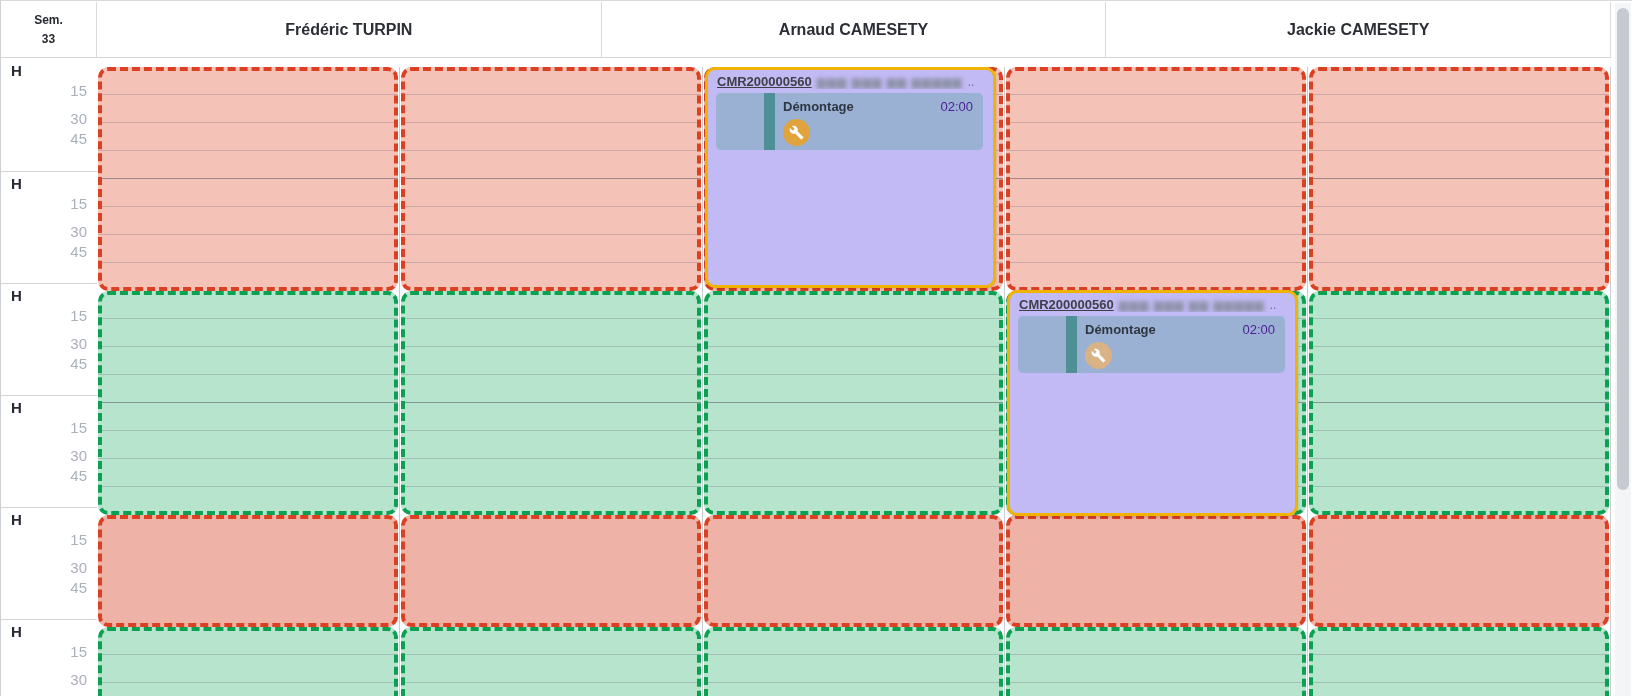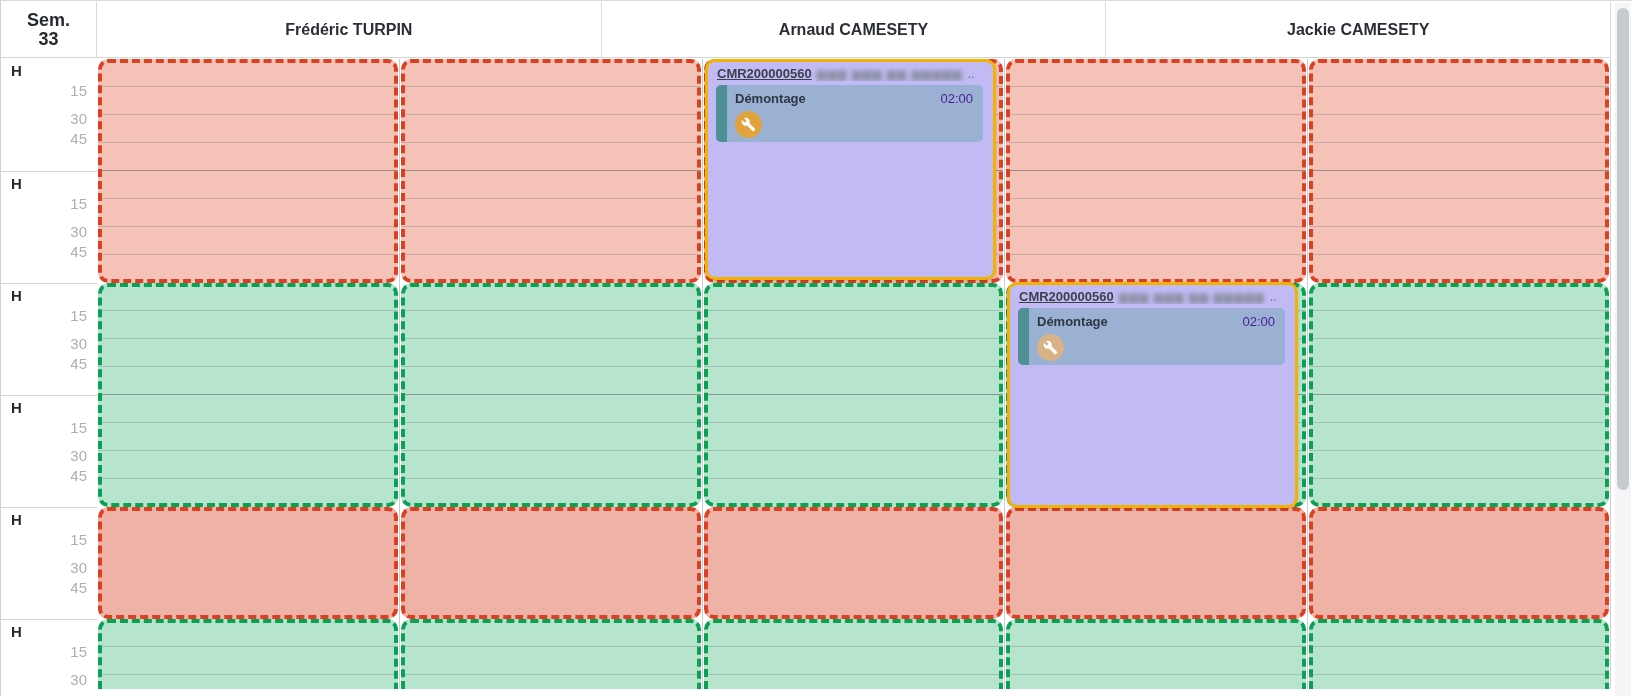--- a/index.html
+++ b/index.html
@@ -6,35 +6,35 @@
   html,body { background:#fff; }
   .app {
     position:relative; width:1632px; height:696px; overflow:hidden;
     background:#fff; font-family:"Liberation Sans", sans-serif;
     border-top:1px solid #d8dadc; border-left:1px solid #cdd0d4;
   }
   
   .header-row { position:absolute; left:0; top:1px; width:1610px; height:56px;
     display:flex; border-bottom:1px solid #d3d5d8; background:#fff; }
   .week-cell { width:96px; height:100%; text-align:center; padding-top:9px;
-    font-size:18px; font-weight:bold; color:#262a31; line-height:19px;
+    font-size:12px; font-weight:bold; color:#262a31; line-height:19px;
     border-right:1px solid #d8dadd; }
   .res-cell { flex:1; height:100%; display:flex; align-items:center; justify-content:center;
     font-size:16px; font-weight:bold; color:#2b2e35; border-right:1px solid #d8dadd;
     cursor:pointer; }
   
   .body { position:absolute; left:0; top:58px; width:1610px; height:630px; }
   .time-col { position:absolute; left:0; top:0; width:96px; height:630px; overflow:hidden;
     background:#fff; }
   .hour-block { position:relative; width:96px; height:112px; }
   .hour-block + .hour-block { border-top:1px solid #d2d4d8; }
   .hour-h { padding:3px 0 0 10px; font-size:15px; font-weight:bold; color:#262b33; }
   .hour-m { position:absolute; right:10px; font-size:15px; line-height:20px; color:#a9b0bc; }
   .m1 { top:22px; } .m2 { top:50px; } .m3 { top:70px; }
-  .grid { position:absolute; left:96px; top:0; width:1514px; height:630px;
+  .grid { position:absolute; left:96px; top:8px; width:1514px; height:630px;
     overflow:hidden; display:flex; }
   .col { flex:1; position:relative; border-right:1px solid #caccd0; }
   
   .zone { position:absolute; left:1px; right:1px; border:4px dashed; border-radius:10px; }
   .zone.lines { background-image:
       repeating-linear-gradient(to bottom, transparent 0, transparent 23px,
         rgba(100,100,110,0.28) 23px, rgba(100,100,110,0.28) 24px, transparent 24px, transparent 28px),
       repeating-linear-gradient(to bottom, transparent 0, transparent 107px,
         rgba(80,80,90,0.40) 107px, rgba(80,80,90,0.40) 108px, transparent 108px, transparent 112px); }
   .zone.red   { border-color:#dc4023; background-color:rgba(224,80,50,0.35); }
@@ -48,21 +48,21 @@
   .card { position:absolute; z-index:5; background:#c2baf5; border:3px solid #f1b300;
     border-radius:10px; box-shadow:0 1px 3px rgba(0,0,0,0.18); overflow:hidden; cursor:pointer; }
   .card1 { left:608px; top:0;     width:291px; height:221px; }
   .card2 { left:910px; top:223px; width:291px; height:226px; }
   .card-head { display:flex; align-items:baseline; gap:5px; padding:4px 8px 0 9px;
     white-space:nowrap; overflow:hidden; }
   .ref { font-size:13px; font-weight:bold; color:#3e4048; text-decoration:underline; }
   .masked { font-size:12px; color:#8f93ab; filter:blur(2.2px); letter-spacing:1px; }
   .ell { font-size:12px; color:#6d7183; }
   .task { display:flex; margin:4px 10px 0 8px; height:57px; background:#9ab1d4;
-    border-radius:5px; overflow:hidden; }
+    border-radius:5px; overflow:hidden;padding-left:48px; }
   .task-bar { width:11px; background:#4f9097; flex:none; }
   .task-main { flex:1; position:relative; }
   .task-row { display:flex; justify-content:space-between; padding:6px 10px 0 8px; }
   .task-name { font-size:13px; font-weight:bold; color:#2e3642; }
   .task-dur { font-size:13px; color:#4c1d95; }
   .task-icon { position:absolute; left:8px; top:26px; width:27px; height:27px;
     border-radius:50%; display:flex; align-items:center; justify-content:center; }
   .icon-a { background:#e1a33c; }
   .icon-b { background:#d9b285; }
   .task-icon svg { width:15px; height:15px; }

